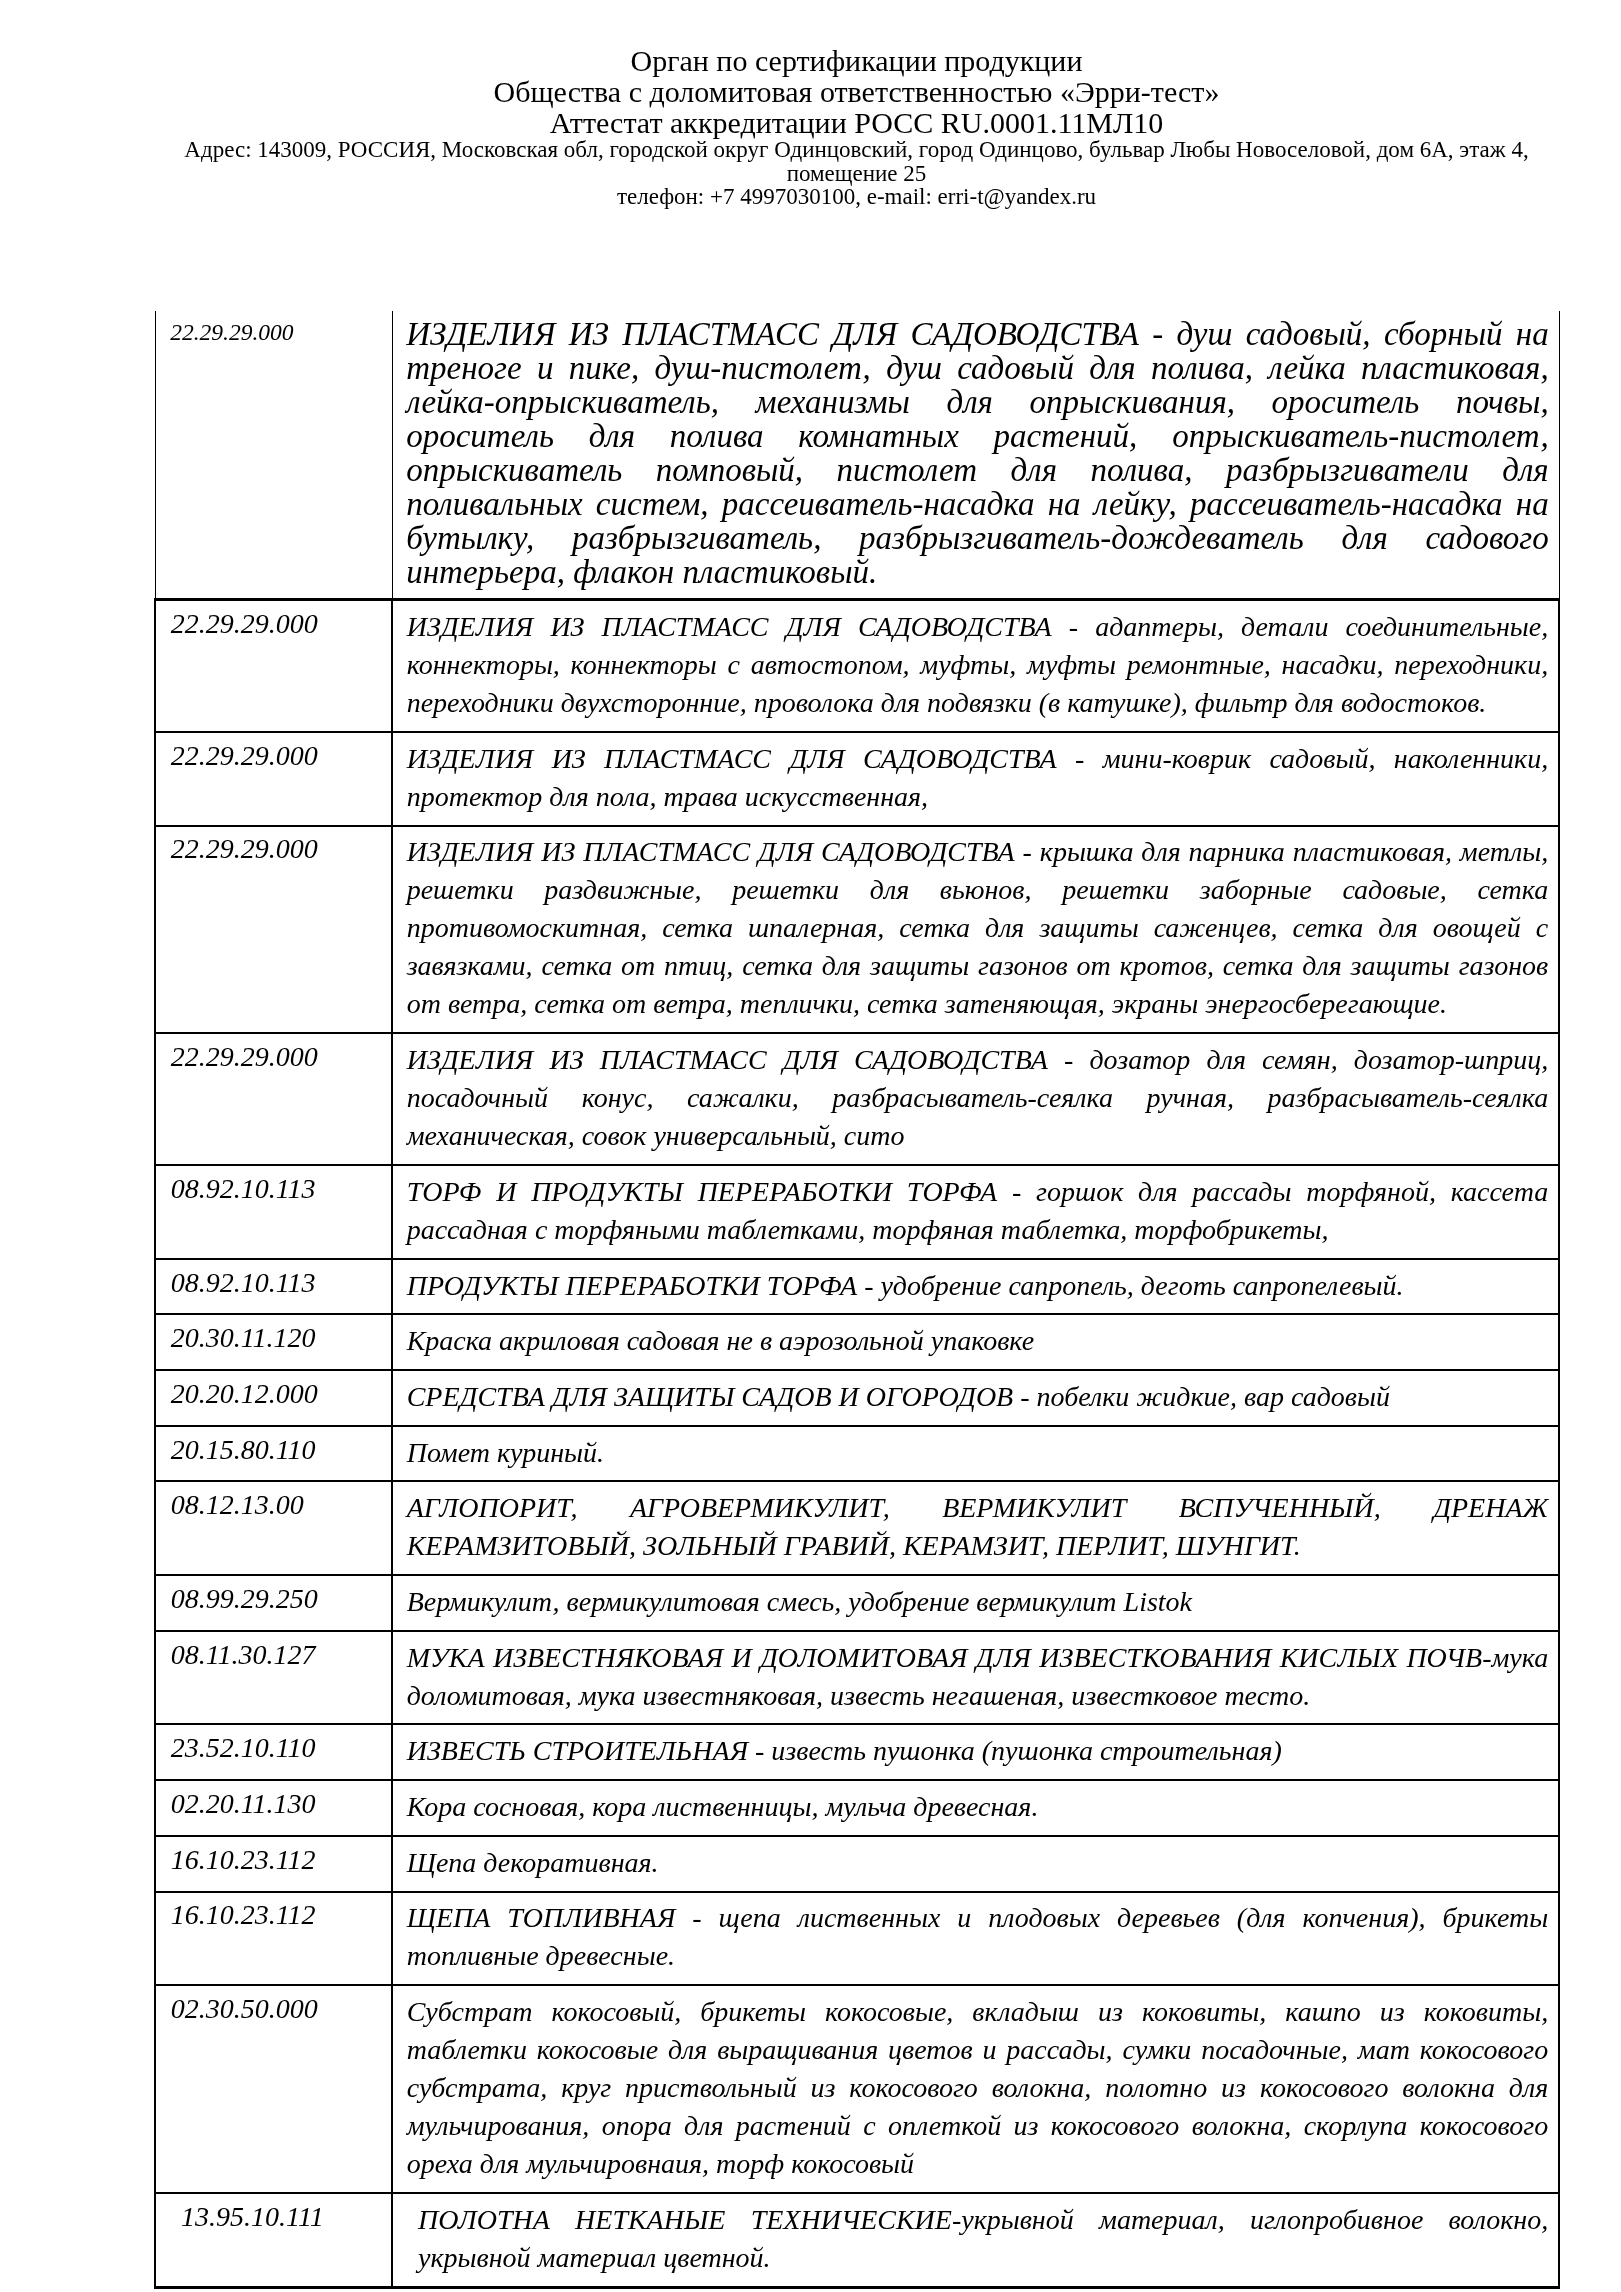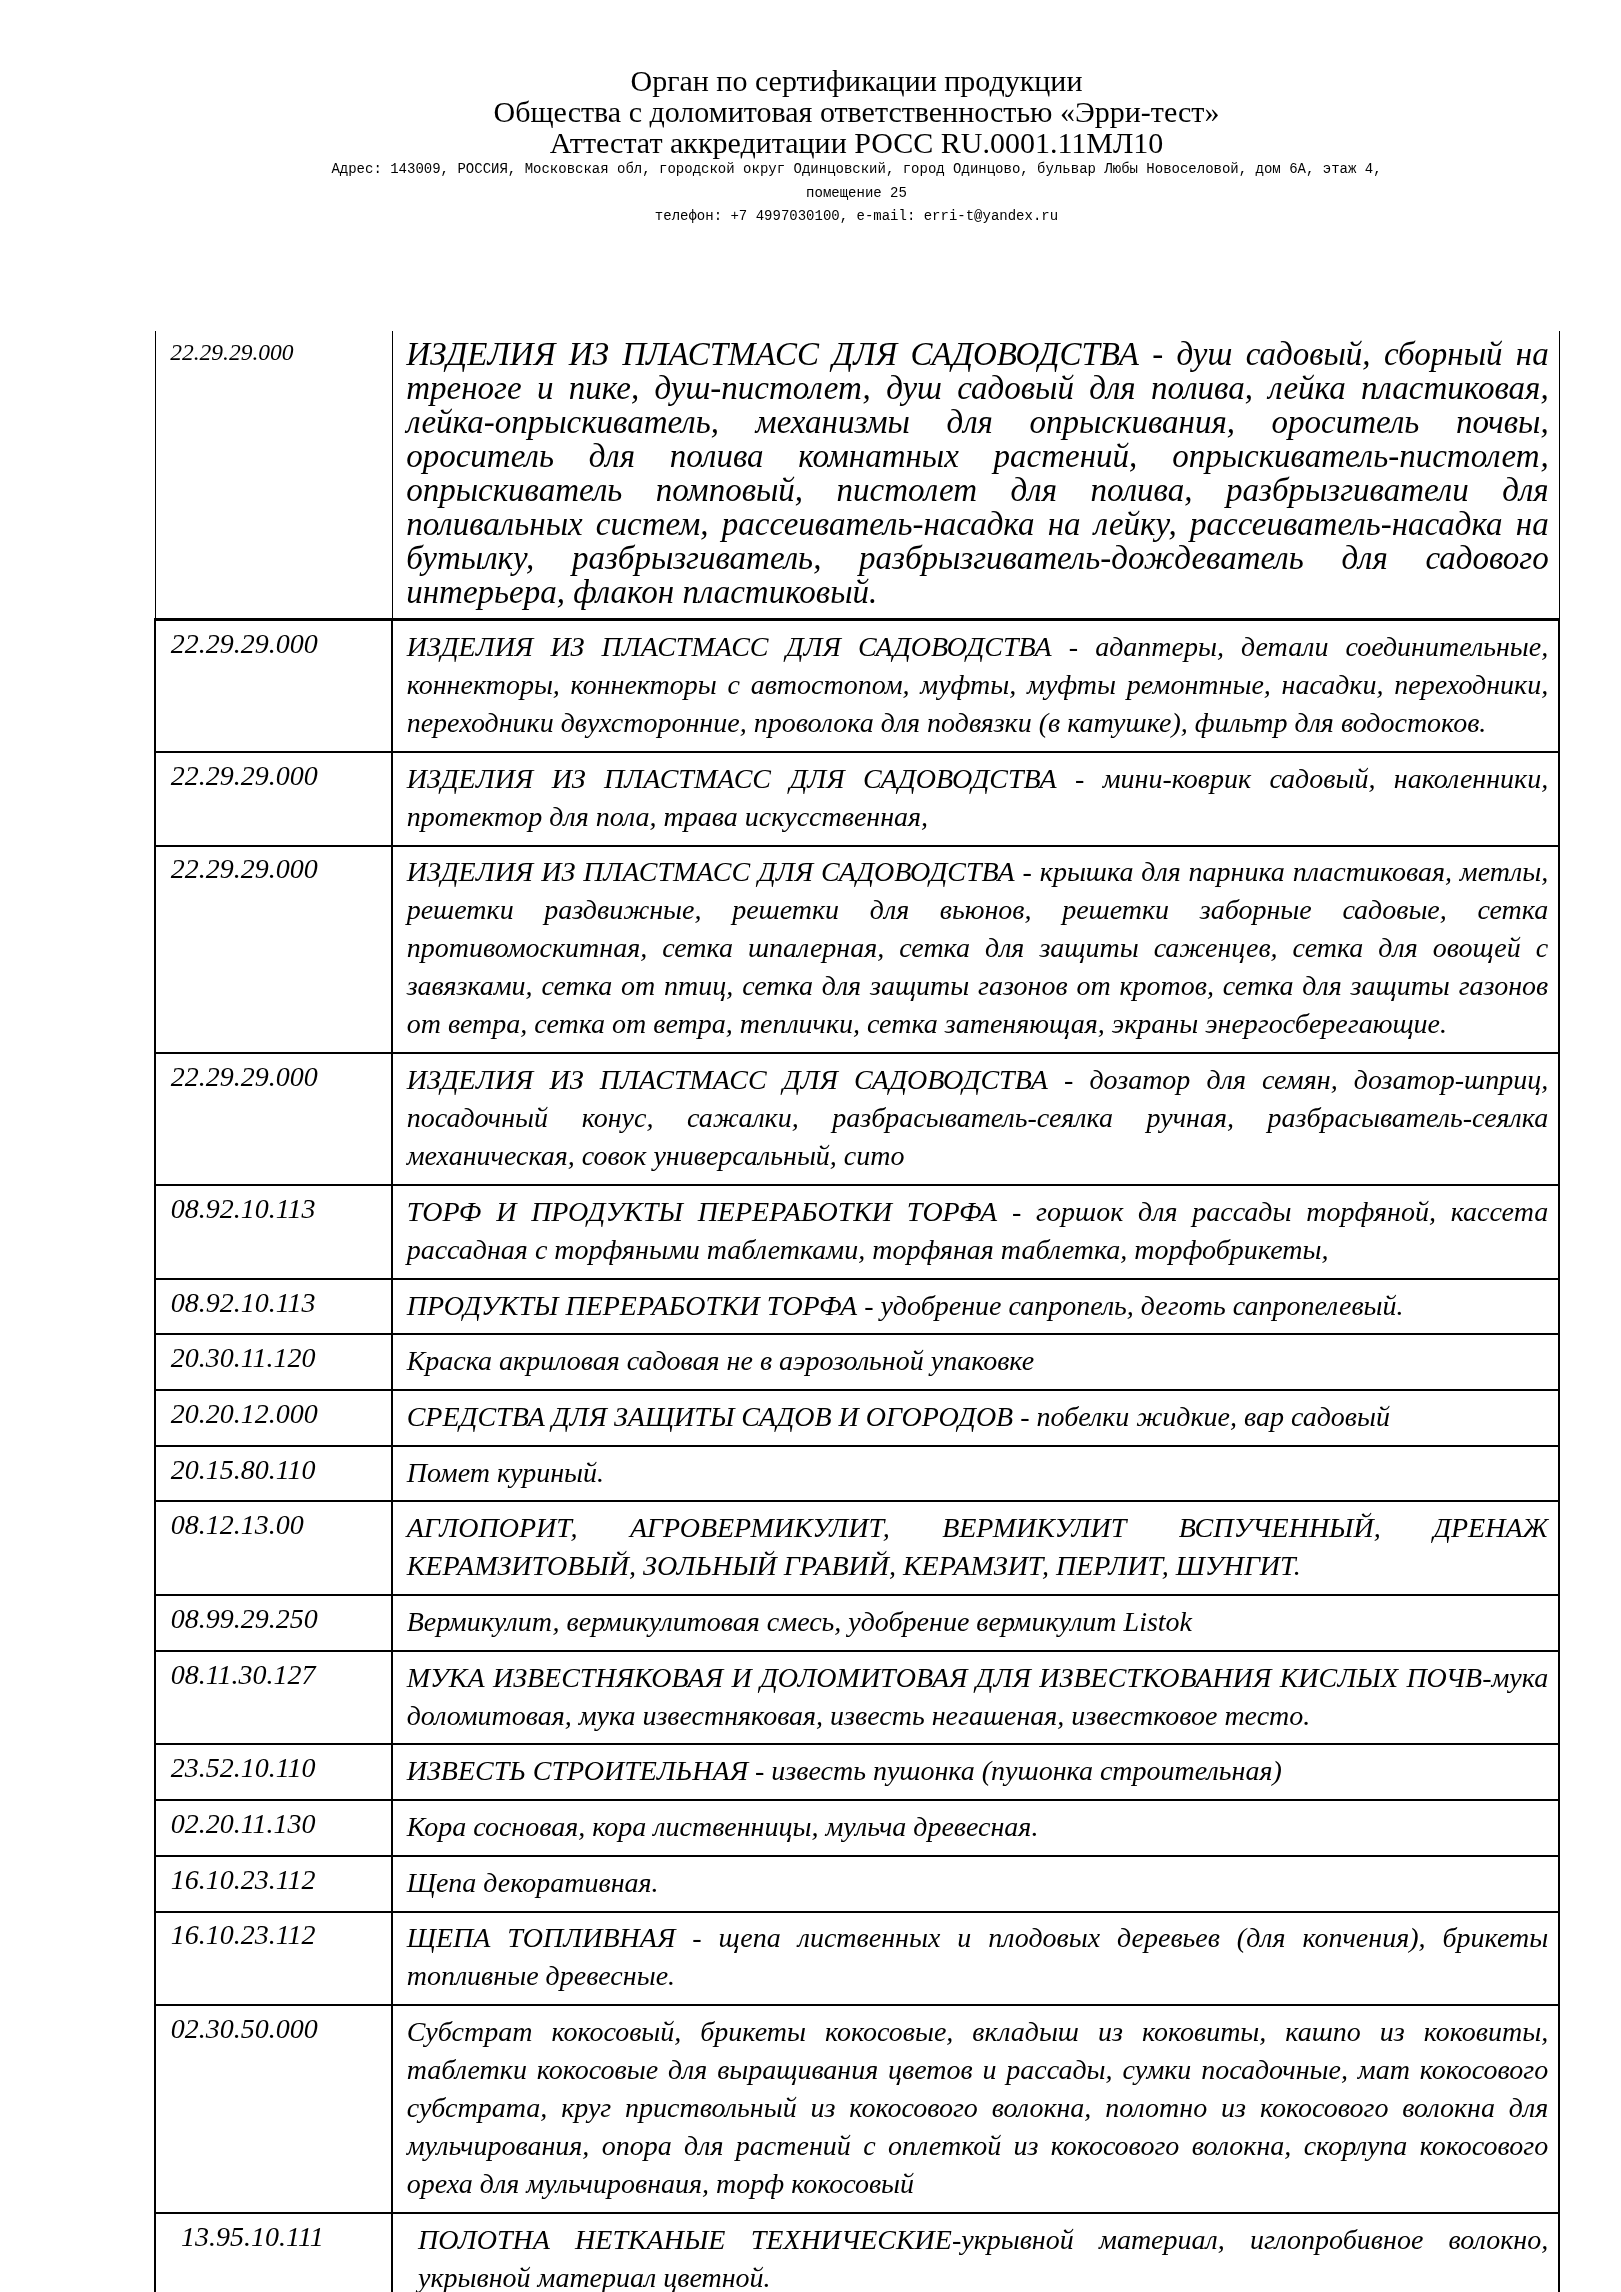--- a/index.html
+++ b/index.html
@@ -17,33 +17,32 @@
   }
   .page {
     position: absolute;
     inset: 0;
     background: #ffffff;
   }
   
   .doc-header {
     margin-left: 154px;
     width: 1405px;
-    padding-top: 65px;
+    padding-top: 45px;
     text-align: center;
   }
   .title-line {
     font-size: 30px;
     line-height: 31px;
     white-space: nowrap;
   }
   .addr-line {
-    font-size: 14px;
+    font-size: 23px;
     line-height: 23.5px;
     white-space: nowrap;
-    font-family: Liberation Mono, monospace;
   }
   
   table.products {
     border-collapse: collapse;
     table-layout: fixed;
     margin-left: 154px;
     margin-top: 102px;
     width: 1405px;
     font-size: 28px;
   }

